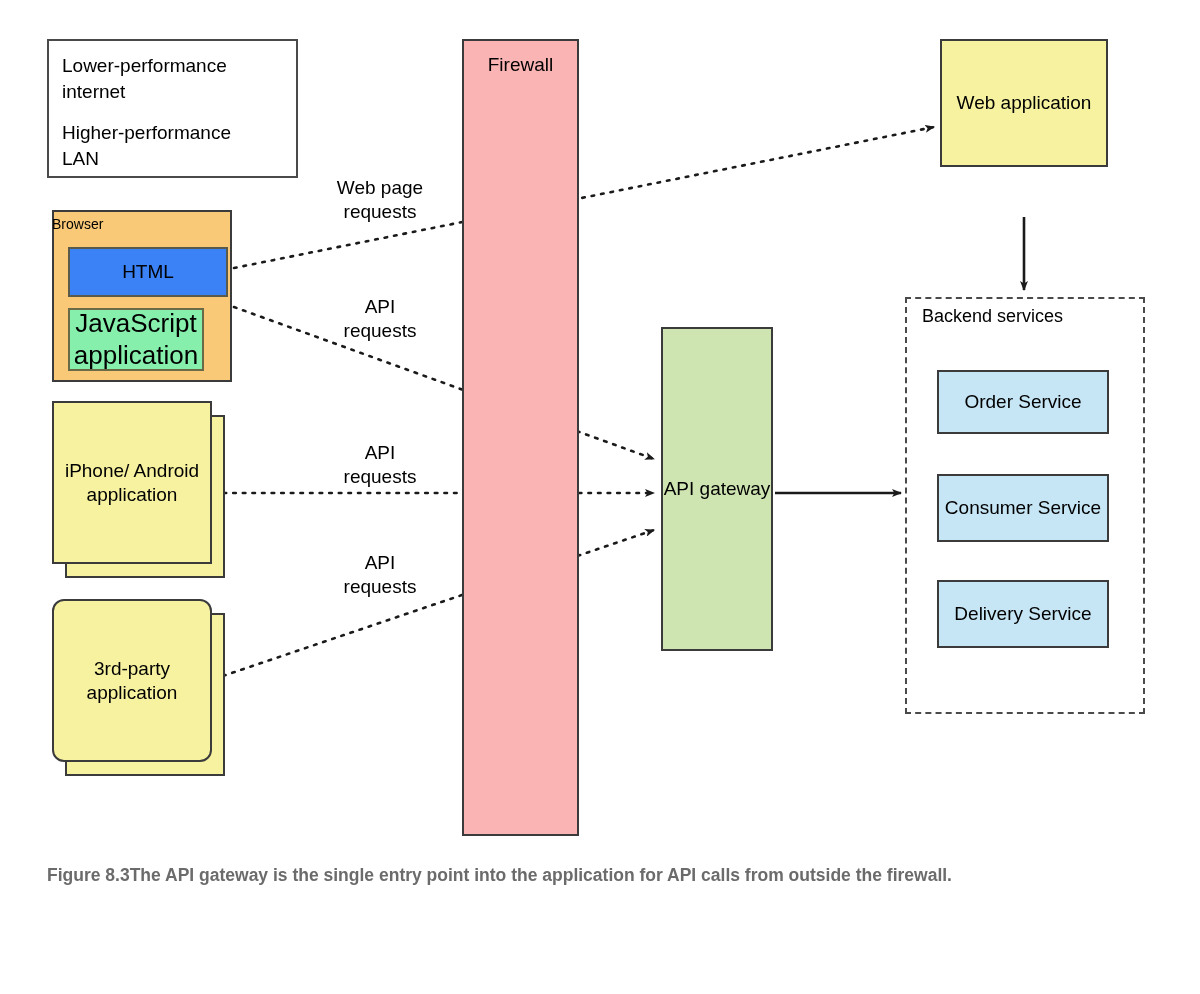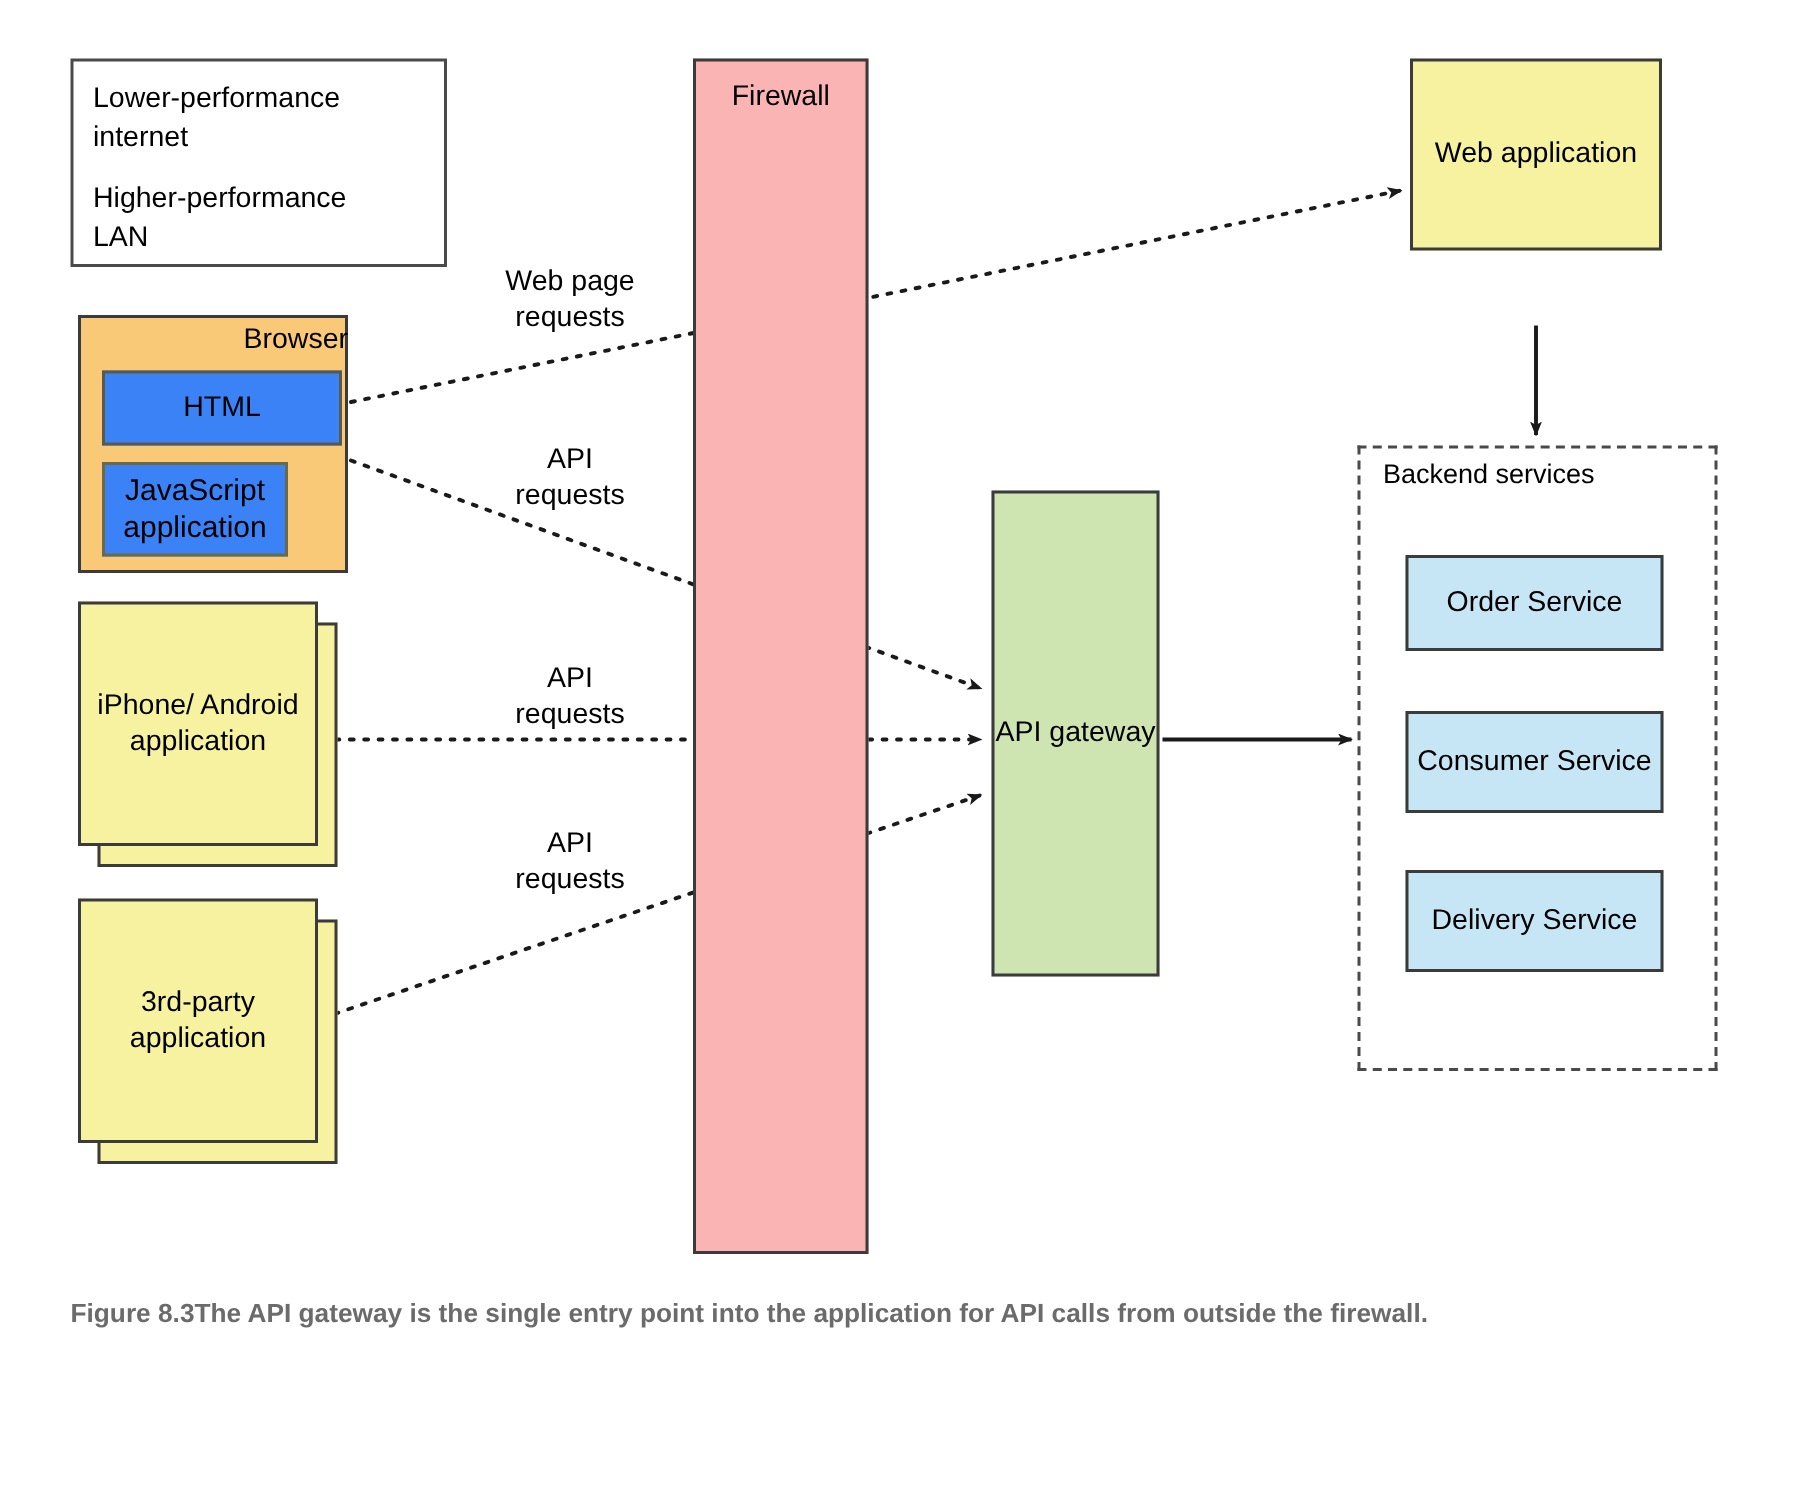--- a/index.html
+++ b/index.html
@@ -64,49 +64,49 @@
   
   #browser-box {
     left: 52px; top: 210px; width: 180px; height: 172px;
     background: #f9c978;
     border: 2px solid #3b3b3b;
     display: block;
   }
   #browser-title {
     position: absolute;
     left: 52px; top: 216px; width: 180px;
-    text-align: right;
-    font-size: 19px;
+    text-align: left;
+    font-size: 14px;
     color: #000;
   }
   #html-box {
     left: 68px; top: 247px; width: 160px; height: 50px;
     background: #3b82f6;
     border: 2px solid #5a5a4a;
   }
   #js-box {
-    left: 68px; top: 308px; width: 124px; height: 63px;
-    background: #3b82f6;
+    left: 68px; top: 308px; width: 136px; height: 63px;
+    background: #86efac;
     border: 2px solid #6a6a46;
-    font-size: 20px;
+    font-size: 26px;
   }
 
   
   .stack-back {
     position: absolute;
     box-sizing: border-box;
     background: #f7f2a0;
     border: 2px solid #3b3b3b;
   }
   #mobile-back { left: 65px; top: 415px; width: 160px; height: 163px; }
   #mobile-box  { left: 52px; top: 401px; width: 160px; height: 163px;
                  background: #f7f2a0; }
   #third-back  { left: 65px; top: 613px; width: 160px; height: 163px; }
   #third-box   { left: 52px; top: 599px; width: 160px; height: 163px;
-                 background: #f7f2a0; }
+                 background: #f7f2a0; border-radius: 12px; }
 
   
   #firewall-box {
     left: 462px; top: 39px; width: 117px; height: 797px;
     background: #fbb4b4;
     border: 2px solid #3b3b3b;
     display: block;
   }
   #firewall-label {
     position: absolute;

